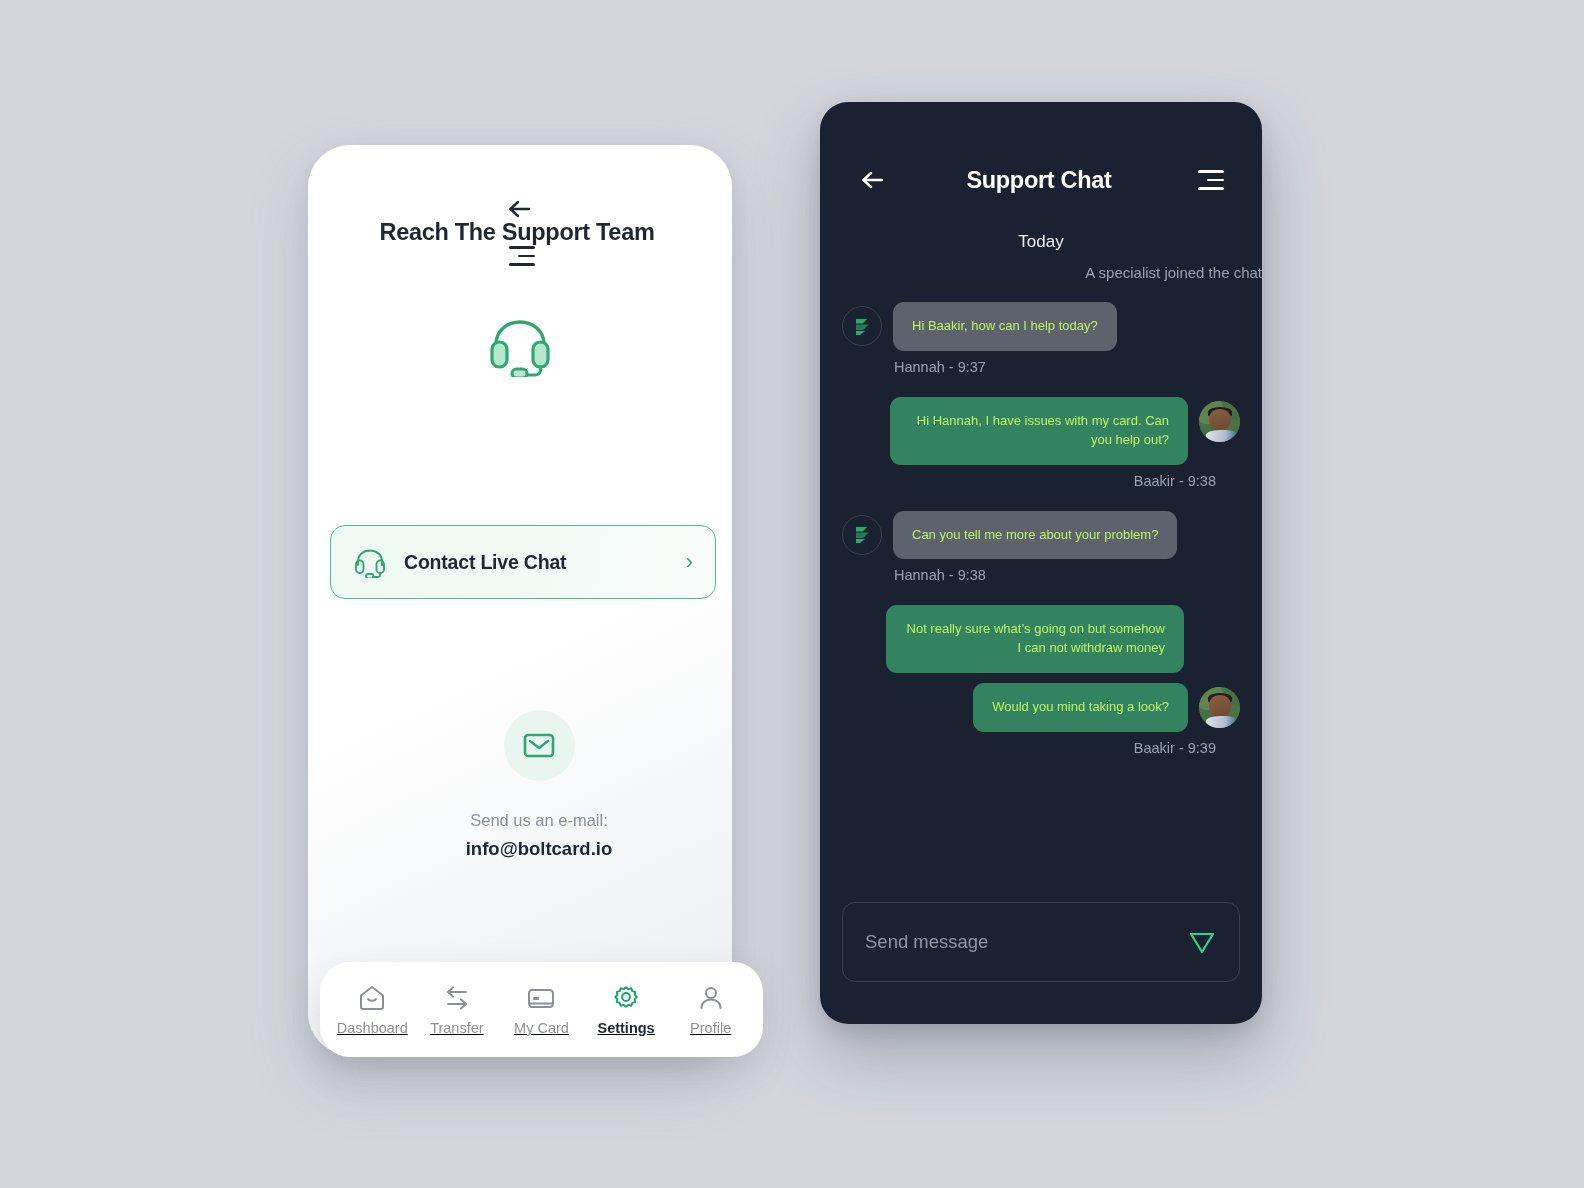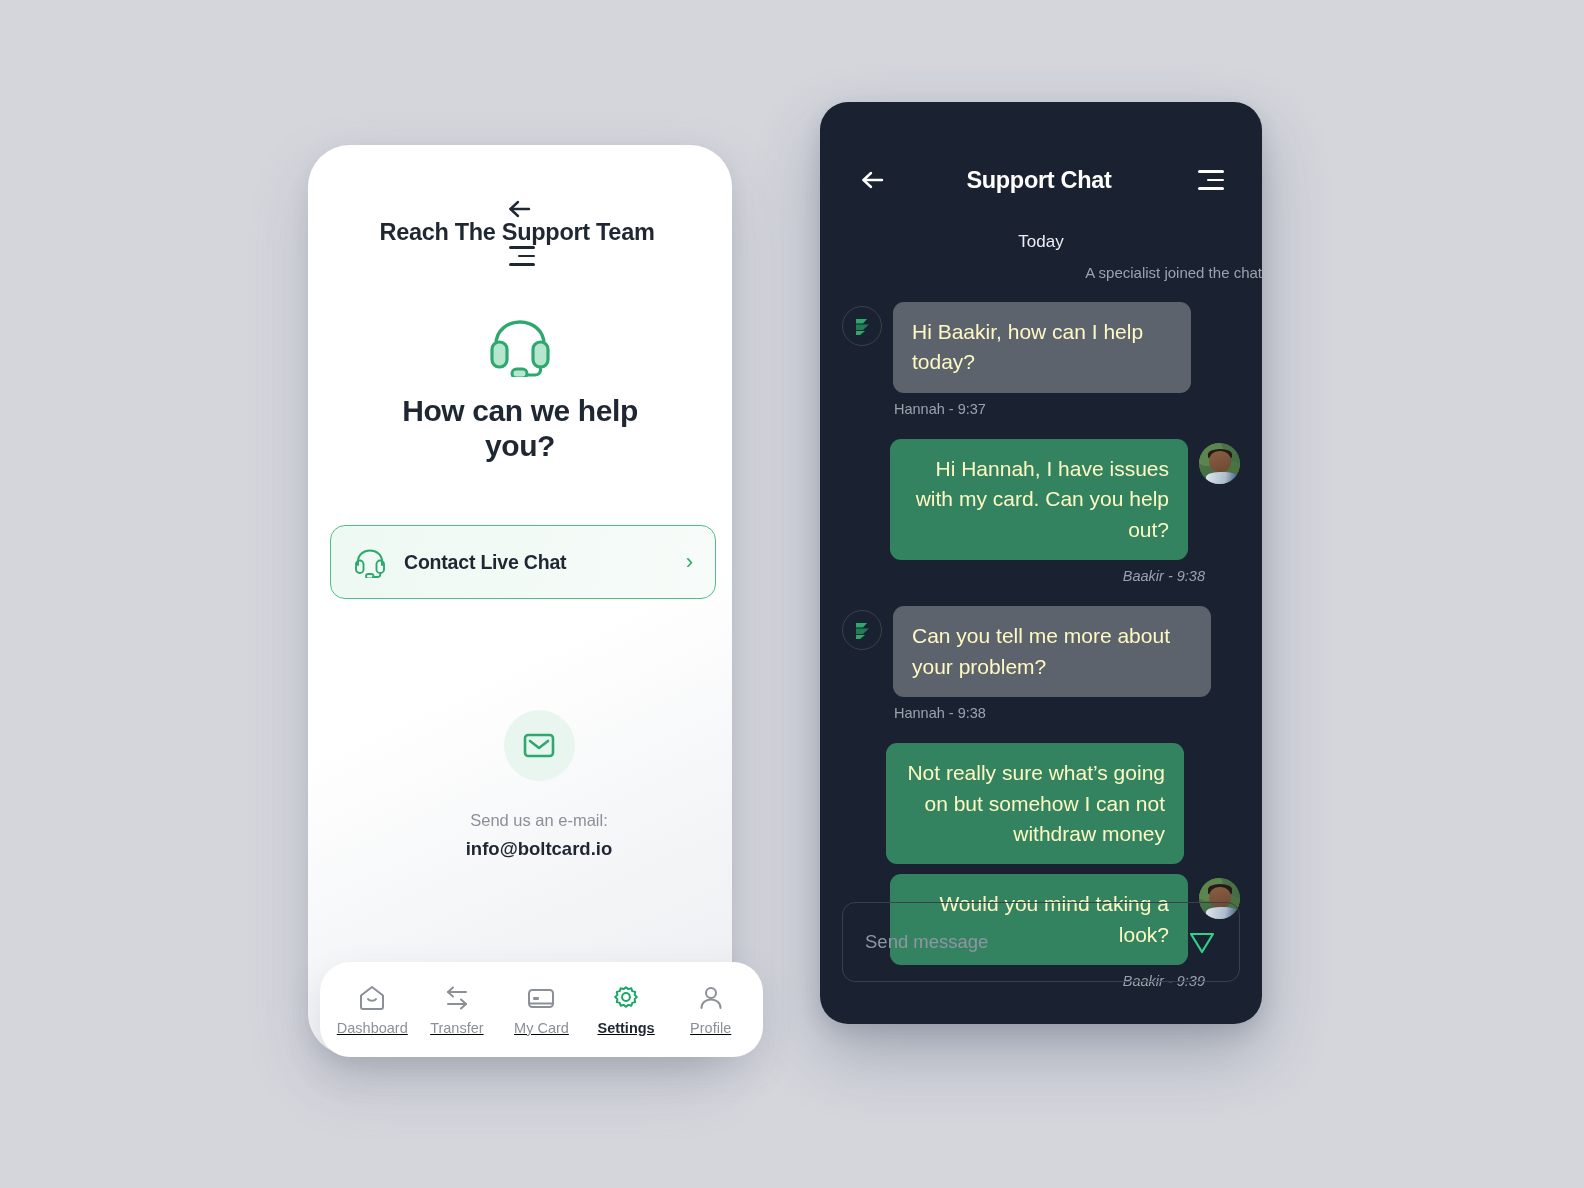--- a/index.html
+++ b/index.html
@@ -203,34 +203,34 @@
   }
 
   .msg-row { display: flex; align-items: flex-start; gap: 11px; }
   .msg-row.agent { justify-content: flex-start; }
   .msg-row.user { justify-content: flex-end; }
 
   .bubble {
     max-width: 298px;
     padding: 15px 19px;
     border-radius: 11px;
-    font-size: 21px;
+    font-size: 13px;
     line-height: 1.45;
-    color: #fef9c3;
+    color: #bef264;
   }
   .bubble.agent-bubble { background: #5d636c; }
   .bubble.user-bubble { background: #348360; text-align: right; }
 
   .meta {
     font-size: 14.5px;
     color: #9aa2af;
     margin-top: 8px;
   }
   .meta.left { text-align: left; margin-left: 52px; }
-  .meta.right { text-align: right; margin-right: 35px; font-style: italic; }
+  .meta.right { text-align: right; margin-right: 24px; }
 
   .agent-avatar {
     width: 40px; height: 40px; min-width: 40px;
     border-radius: 50%;
     border: 1px solid #39414f;
     display: flex; align-items: center; justify-content: center;
     margin-top: 4px;
   }
   .user-avatar {
     width: 41px; height: 41px; min-width: 41px;
@@ -300,21 +300,20 @@
   <div class="headset-hero">
     <svg width="68" height="64" viewBox="0 0 68 64" fill="none">
       <path d="M10 38 V31 C10 18 21 9 34 9 C47 9 58 18 58 31 V38" stroke="#2fa86f" stroke-width="3.4" stroke-linecap="round" fill="none"></path>
       <rect x="6" y="29" width="15" height="25" rx="7.2" fill="#b6e7ce" stroke="#2fa86f" stroke-width="3.2"></rect>
       <rect x="47" y="29" width="15" height="25" rx="7.2" fill="#b6e7ce" stroke="#2fa86f" stroke-width="3.2"></rect>
       <path d="M54.5 54 V57 C54.5 60 52 62 49 62 H40" stroke="#2fa86f" stroke-width="3.2" stroke-linecap="round" fill="none"></path>
       <rect x="26" y="56" width="15" height="9" rx="4.5" fill="#b6e7ce" stroke="#2fa86f" stroke-width="3"></rect>
     </svg>
   </div>
 
-  <div class="help-heading">How can we help you?</div>
 
   <div class="live-chat-btn">
     <svg width="34" height="32" viewBox="0 0 68 64" fill="none">
       <path d="M10 38 V31 C10 18 21 9 34 9 C47 9 58 18 58 31 V38" stroke="#2fa86f" stroke-width="4" stroke-linecap="round" fill="none"></path>
       <rect x="6" y="29" width="15" height="25" rx="7.2" fill="none" stroke="#2fa86f" stroke-width="3.8"></rect>
       <rect x="47" y="29" width="15" height="25" rx="7.2" fill="none" stroke="#2fa86f" stroke-width="3.8"></rect>
       <path d="M54.5 54 V57 C54.5 60 52 62 49 62 H40" stroke="#2fa86f" stroke-width="3.8" stroke-linecap="round" fill="none"></path>
       <rect x="26" y="56" width="15" height="9" rx="4.5" fill="none" stroke="#2fa86f" stroke-width="3.6"></rect>
     </svg>
     <span class="live-chat-label">Contact Live Chat</span>

